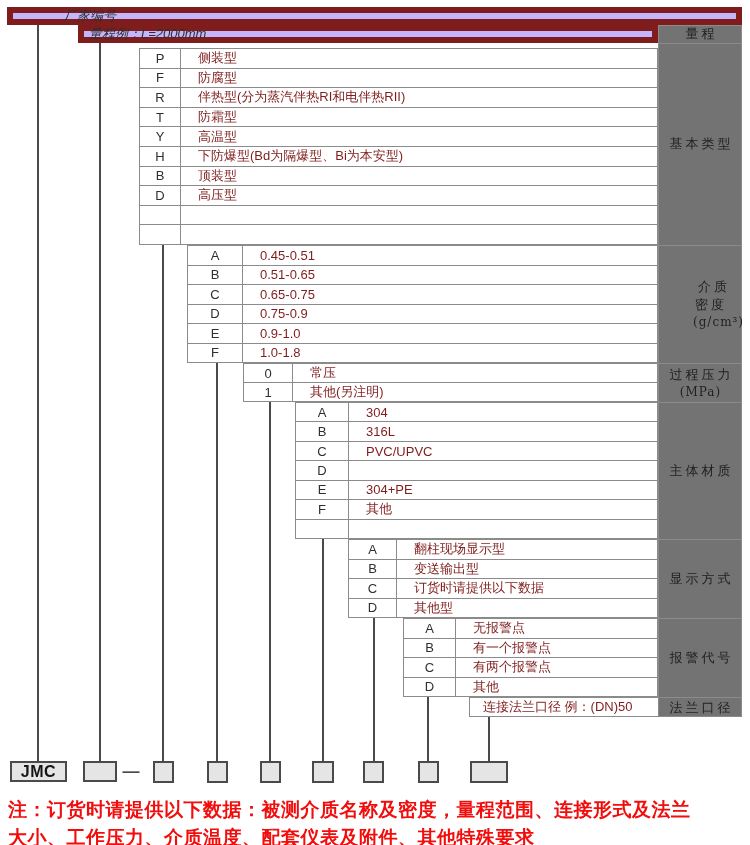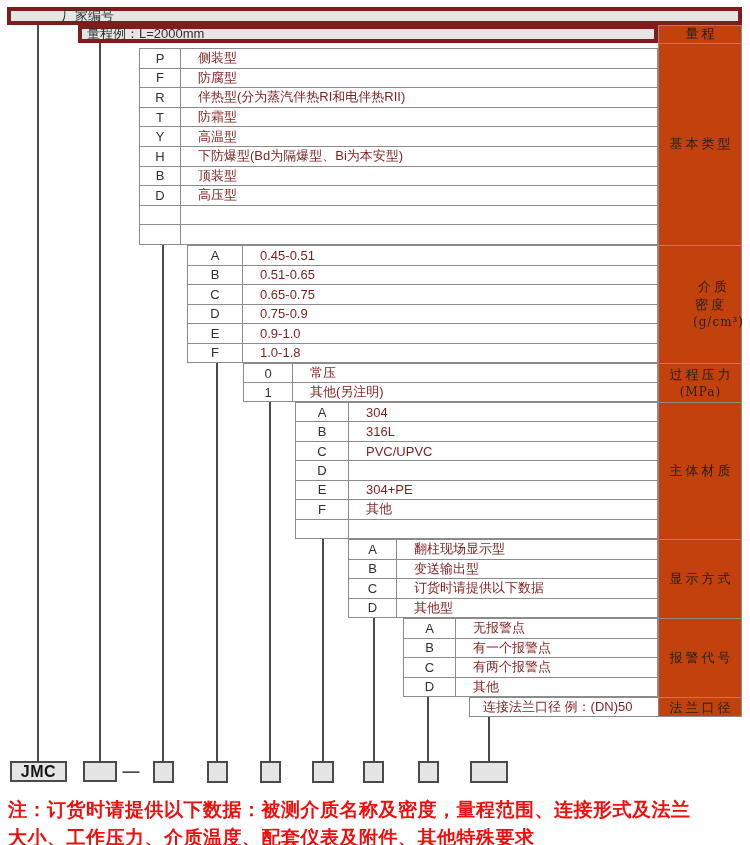--- a/index.html
+++ b/index.html
@@ -1,26 +1,26 @@
 <!DOCTYPE html>
 <html><head>
 <meta charset="utf-8">
 <style>
   html,body{margin:0;padding:0;background:#ffffff;}
   .stage{position:relative;width:750px;height:845px;background:#fff;overflow:hidden;
          font-family:"Liberation Sans","DejaVu Sans",sans-serif;color:#3a3a3a;}
-  .cell{position:absolute;border:4px solid #7f1d1d;box-sizing:border-box;background:#e5e5e5;}
+  .cell{position:absolute;border:6px solid #7f1d1d;box-sizing:border-box;background:#c4b5fd;font-style:italic;}
   .hdr-text{display:flex;align-items:center;height:100%;font-size:13px;color:#2f2f2f;}
   .grp{position:absolute;border:1px solid #8b8b8b;box-sizing:border-box;display:flex;flex-direction:column;background:#fff;}
   .grow{flex:1;display:flex;border-top:1px solid #8b8b8b;box-sizing:border-box;min-height:0;}
   .grow:first-child{border-top:none;}
   .code{display:flex;align-items:center;justify-content:center;border-right:1px solid #8b8b8b;
         box-sizing:border-box;font-size:13px;color:#2f2f2f;flex:0 0 auto;}
   .desc{flex:1;display:flex;align-items:center;padding-left:17px;font-size:13px;color:#7f1d1d;overflow:hidden;white-space:nowrap;}
-  .labelcol{position:absolute;border:1px solid #8b8b8b;box-sizing:border-box;background:#c2410c;}
+  .labelcol{position:absolute;border:1px solid #8b8b8b;box-sizing:border-box;background:#737373;}
   .labelcell{position:absolute;left:0;right:0;border-bottom:1px solid #8b8b8b;box-sizing:border-box;
              display:flex;flex-direction:column;align-items:center;justify-content:center;
              font-family:"DejaVu Serif","Liberation Serif",serif;font-size:13px;color:#222;
              letter-spacing:3px;line-height:1.4;text-indent:3px;}
   .labelcell.last{border-bottom:none;}
   .labelcell .sub{font-size:12px;letter-spacing:1px;text-indent:1px;}
   .conn{position:absolute;width:1.5px;background:#4a4a4a;}
   .mbox{position:absolute;border:2px solid #4a4a4a;box-sizing:border-box;background:#e5e5e5;
         display:flex;align-items:center;justify-content:center;
         font-weight:bold;font-size:16px;color:#151515;letter-spacing:0.5px;}

